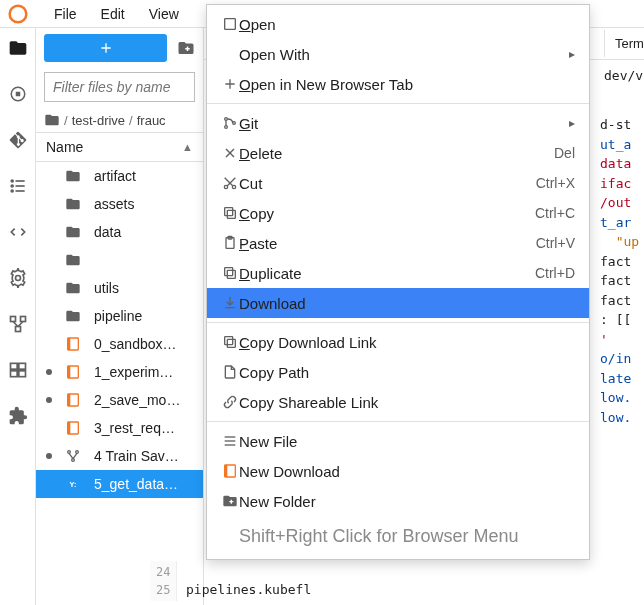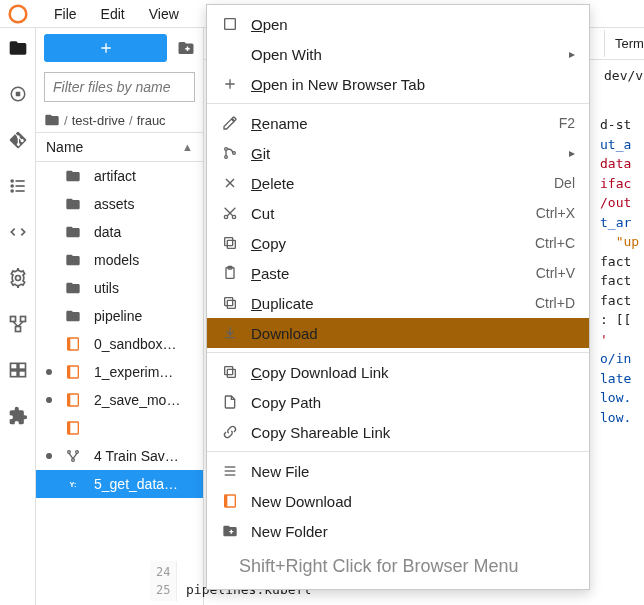--- a/index.html
+++ b/index.html
@@ -202,24 +202,23 @@
     box-shadow: 0 4px 12px rgba(0,0,0,0.18);
     padding: 4px 0;
     font-size: 15px;
     z-index: 50;
   }
   .ctxmenu .mi {
     display:flex;
     align-items:center;
     height: 30px;
     padding: 0 14px;
-    gap: 12px;
     cursor: default;
   }
-  .ctxmenu .mi:hover, .ctxmenu .mi.hover { background:#a16207; }
+  .ctxmenu .mi:hover, .ctxmenu .mi.hover { background:#3b82f6; }
   .ctxmenu .mi .mi-icon { width:18px; height:18px; display:flex; align-items:center; justify-content:center; color:#616161; }
   .ctxmenu .mi .mi-label { flex:1; }
   .ctxmenu .mi .mi-label .firstletter { text-decoration: underline; }
   .ctxmenu .mi .mi-short { color:#616161; font-size:14px; }
   .ctxmenu .mi .mi-sub { color:#616161; font-size:12px; }
   .ctxmenu .sep { height:1px; background:#e0e0e0; margin:4px 0; }
   .ctxmenu .hint {
     color:#8a8a8a; padding:10px 16px 8px 32px; font-size:18px;
   }
 
@@ -361,21 +360,20 @@
         </span>
         <span class="label">data</span>
       </div>
       <div class="fb-row">
         <span style="width:6px"></span>
         <span class="icon">
           <svg width="16" height="16" viewBox="0 0 24 24">
             <path fill="#616161" d="M10 4H4c-1.1 0-2 .9-2 2v12c0 1.1.9 2 2 2h16c1.1 0 2-.9 2-2V8c0-1.1-.9-2-2-2h-8l-2-2z"></path>
           </svg>
         </span>
-        <span class="label">models</span>
       </div>
       <div class="fb-row">
         <span style="width:6px"></span>
         <span class="icon">
           <svg width="16" height="16" viewBox="0 0 24 24">
             <path fill="#616161" d="M10 4H4c-1.1 0-2 .9-2 2v12c0 1.1.9 2 2 2h16c1.1 0 2-.9 2-2V8c0-1.1-.9-2-2-2h-8l-2-2z"></path>
           </svg>
         </span>
         <span class="label">utils</span>
       </div>
@@ -419,20 +417,21 @@
         <span class="label">2_save_mo…</span>
       </div>
       <div class="fb-row">
         <span class="dot hidden"></span>
         <span class="icon">
           <svg width="16" height="16" viewBox="0 0 24 24">
             <rect x="4" y="3" width="16" height="18" rx="1" fill="none" stroke="#f37726" stroke-width="2"></rect>
             <rect x="4" y="3" width="4" height="18" fill="#f37726"></rect>
           </svg>
         </span>
+        <span class="label">3_rest_req…</span>
       </div>
       <div class="fb-row">
         <span class="dot"></span>
         <span class="icon">
           <svg width="16" height="16" viewBox="0 0 24 24" fill="none" stroke="#616161" stroke-width="2">
             <circle cx="6" cy="6" r="2"></circle>
             <circle cx="18" cy="6" r="2"></circle>
             <circle cx="12" cy="18" r="2"></circle>
             <line x1="6" y1="8" x2="12" y2="16"></line>
             <line x1="18" y1="8" x2="12" y2="16"></line>
@@ -482,29 +481,20 @@
         <svg width="16" height="16" viewBox="0 0 24 24">
           <path fill="currentColor" d="M19 13h-6v6h-2v-6H5v-2h6V5h2v6h6v2z"></path>
         </svg>
       </span>
       <span class="mi-label"><span class="firstletter">O</span>pen in New Browser Tab</span>
     </div>
     <div class="sep"></div>
     <div class="mi">
       <span class="mi-icon">
         <svg width="16" height="16" viewBox="0 0 24 24" fill="none" stroke="currentColor" stroke-width="2">
-          <path d="M3 17.25V21h3.75L17.8 9.94l-3.75-3.75L3 17.25zM20.7 7.04a1 1 0 0 0 0-1.41l-2.34-2.34a1 1 0 0 0-1.41 0l-1.83 1.83 3.75 3.75 1.83-1.83z"></path>
-        </svg>
-      </span>
-      <span class="mi-label"><span class="firstletter">R</span>ename</span>
-      <span class="mi-short">F2</span>
-    </div>
-    <div class="mi">
-      <span class="mi-icon">
-        <svg width="16" height="16" viewBox="0 0 24 24" fill="none" stroke="currentColor" stroke-width="2">
           <circle cx="6" cy="6" r="2"></circle>
           <circle cx="6" cy="18" r="2"></circle>
           <circle cx="18" cy="12" r="2"></circle>
           <path d="M6 8v8M8 6c5 0 8 2 8 6"></path>
         </svg>
       </span>
       <span class="mi-label"><span class="firstletter">G</span>it</span>
       <span class="mi-sub">▸</span>
     </div>
     <div class="mi">

